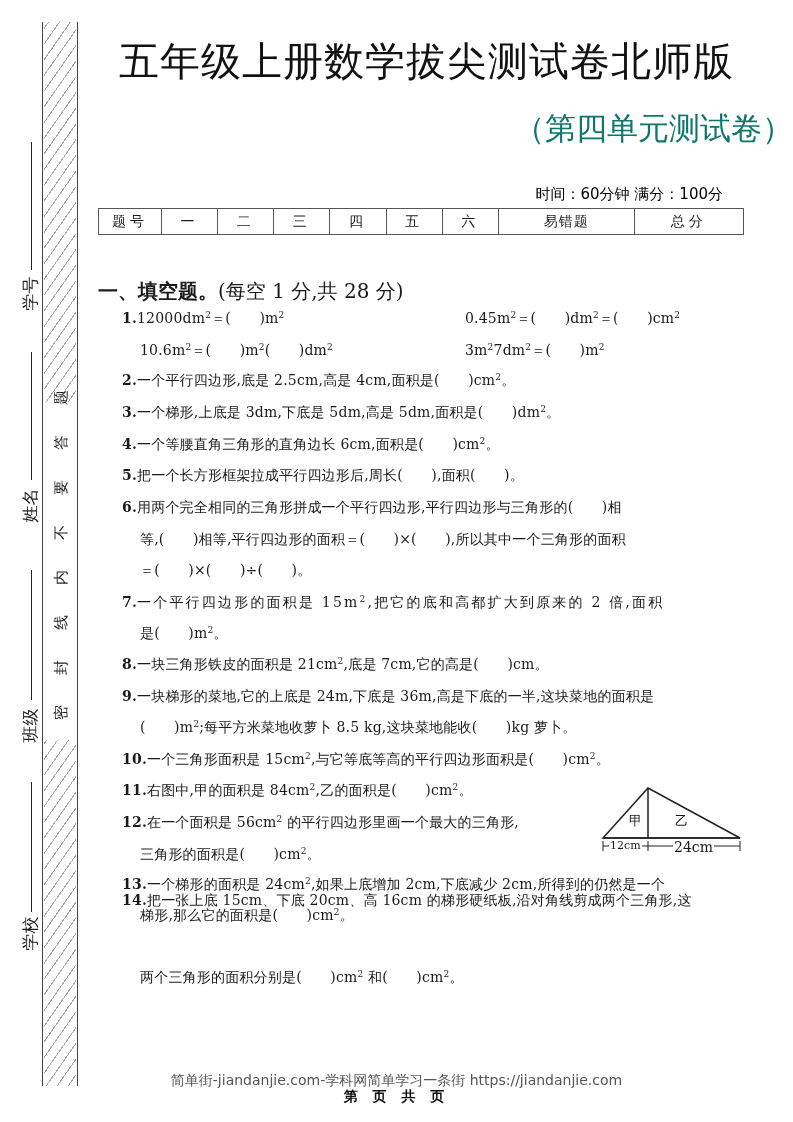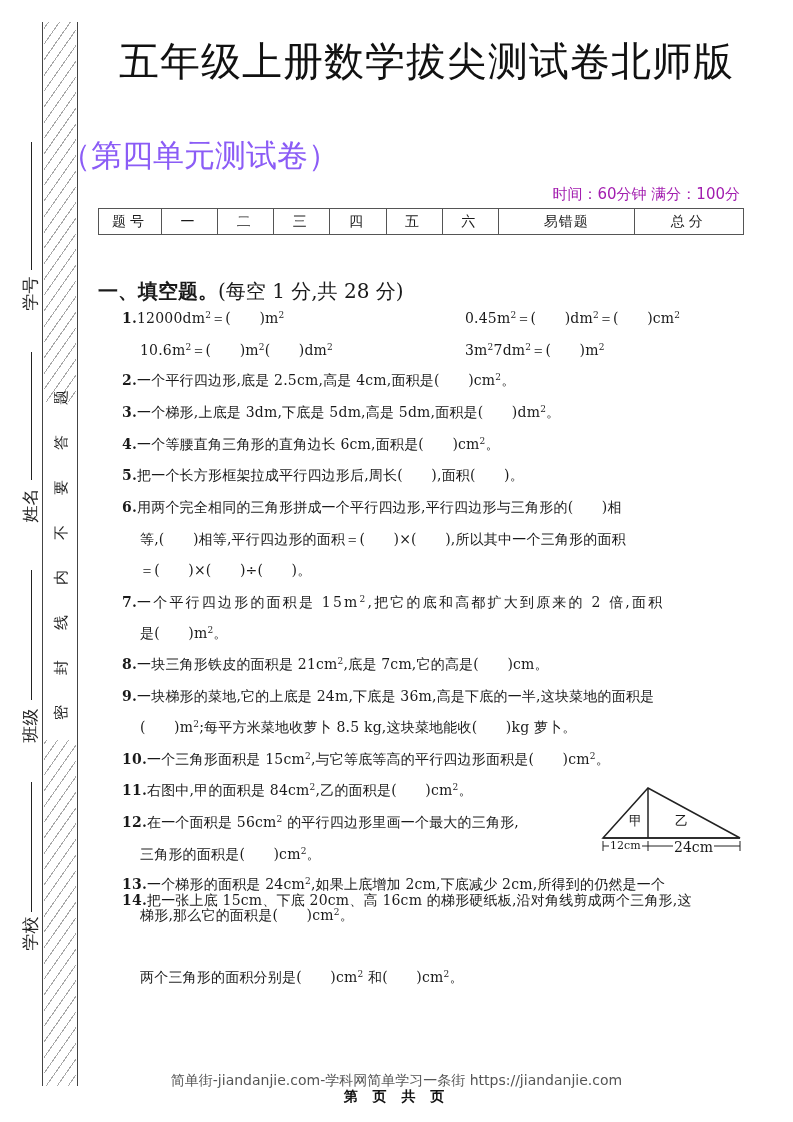--- a/index.html
+++ b/index.html
@@ -38,28 +38,27 @@
   .field-line {
     position: absolute; left: 31px; width: 0; border-left: 1.5px solid #222;
   }
   
   .title {
     position: absolute; left: 0; right: 0; top: 34px; text-align: center;
     font-family: "DejaVu Sans", sans-serif; font-size: 40px; letter-spacing: 1px;
     padding-left: 60px; color: #111;
   }
   .subtitle {
-    position: absolute; left: 0; right: 0; top: 108px; text-align: left;
+    position: absolute; left: 0; right: 0; top: 108px; text-align: right;
     font-family: "DejaVu Sans", sans-serif; font-size: 31px; padding-left: 60px;
-    color: #8b5cf6;
-    margin-top: 27px;
+    color: #0f766e;
   }
   .timeinfo {
-    position: absolute; right: 53px; top: 185px;
-    font-family: "DejaVu Sans", sans-serif; font-size: 15px; color: #a21caf;
+    position: absolute; right: 70px; top: 185px;
+    font-family: "DejaVu Sans", sans-serif; font-size: 15px; color: #000000;
   }
   table.score {
     position: absolute; left: 98px; top: 208px; width: 646px;
     border-collapse: collapse; font-size: 14px;
   }
   table.score td {
     border: 1.5px solid #555; height: 25px; text-align: center; padding: 0;
     letter-spacing: 4px;
     margin-left: 44px;
   }

